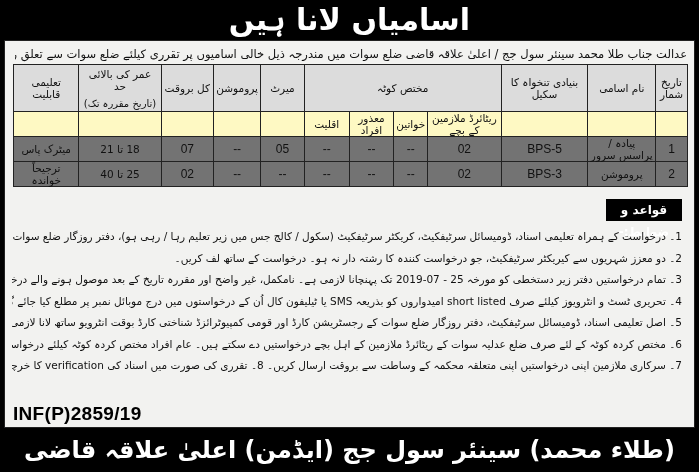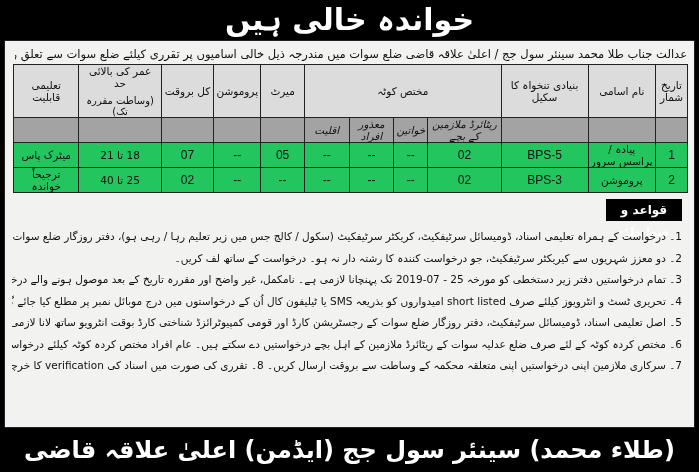--- a/index.html
+++ b/index.html
@@ -24,22 +24,22 @@
 
   table.posts {
     position: absolute; left: 8px; top: 23px; width: 675px;
     border-collapse: collapse; direction: rtl; font-size: 10.5px; color: #111;
   }
   table.posts td, table.posts th {
     border: 1.5px solid #222; text-align: center; vertical-align: middle;
     font-weight: normal; padding: 0 2px;
   }
   table.posts thead tr.h1 th { height: 47px; background: #dcdcdc; }
-  table.posts thead tr.h2 th { height: 24px; background: #a3a3a3; font-style: italic; }
-  table.posts tbody td { height: 23px; font-family: "Liberation Sans", sans-serif; font-size: 12px; background: #22c55e; }
+  table.posts thead tr.h2 th { height: 24px; background: #fef9c3; }
+  table.posts tbody td { height: 23px; font-family: "Liberation Sans", sans-serif; font-size: 12px; background: #737373; }
   table.posts tbody td.ur { font-family: "DejaVu Sans", sans-serif; font-size: 10.5px; }
   .sub { display: block; font-size: 10px; margin-top: 6px; }
 
   .rules-title {
     position: absolute; right: 12px; top: 158px; width: 76px; height: 22px;
     background: #000; color: #fff; direction: rtl; text-align: center;
     font-size: 12px; line-height: 22px; font-weight: bold;
   }
   .rules {
     position: absolute; right: 12px; top: 185px; width: 670px;
@@ -57,42 +57,42 @@
     background: #000; color: #fff; text-align: center; direction: rtl;
     font-weight: bold; font-size: 24px; line-height: 44px;
   }
   .edge-left { position:absolute; left:0; top:40px; width:4px; height:388px; background:#000; }
   .edge-right { position:absolute; right:0; top:40px; width:4px; height:388px; background:#000; }
 </style>
 </head>
 <body>
 
 <div class="banner-top">
-  <span>خواندہ خالی ہیں</span>
+  <span>اسامیاں لانا ہیں</span>
 </div>
 
 <div class="edge-left"></div>
 <div class="edge-right"></div>
 
 <div class="paper">
   <div class="intro">عدالت جناب طلا محمد سینئر سول جج / اعلیٰ علاقہ قاضی ضلع سوات میں مندرجہ ذیل خالی اسامیوں پر تقرری کیلئے ضلع سوات سے تعلق رکھنے والے خواہشمند افراد سے درخواستیں مطلوب ہیں۔</div>
 
   <table class="posts">
     <thead>
       <tr class="h1">
         <th rowspan="1" style="width:32px">تاریخ شمار</th>
         <th style="width:68px">نام اسامی</th>
         <th style="width:88px">بنیادی تنخواہ کا سکیل</th>
         <th colspan="4">مختص کوٹہ</th>
         <th style="width:44px">میرٹ</th>
         <th style="width:47px">پروموشن</th>
         <th style="width:53px">کل بروقت</th>
         <th style="width:83px">
           <span>عمر کی بالائی حد</span>
-          <span class="sub">(وساطت مقررہ تک)</span>
+          <span class="sub">(تاریخ مقررہ تک)</span>
         </th>
         <th style="width:66px">تعلیمی قابلیت</th>
       </tr>
       <tr class="h2">
         <th></th>
         <th></th>
         <th></th>
         <th style="width:74px">ریٹائرڈ ملازمین کے بچے</th>
         <th style="width:30px">خواتین</th>
         <th style="width:45px">معذور افراد</th>
@@ -141,17 +141,18 @@
   <div class="rules">
     <div class="rule">1۔ درخواست کے ہمراہ تعلیمی اسناد، ڈومیسائل سرٹیفکیٹ، کریکٹر سرٹیفکیٹ (سکول / کالج جس میں زیر تعلیم رہا / رہی ہو)، دفتر روزگار ضلع سوات کے رجسٹریشن کارڈ اور قومی شناختی کارڈ کے مصدقہ نقولات لف کرنا لازمی ہیں۔</div>
     <div class="rule">2۔ دو معزز شہریوں سے کیریکٹر سرٹیفکیٹ، جو درخواست کنندہ کا رشتہ دار نہ ہو۔ درخواست کے ساتھ لف کریں۔</div>
     <div class="rule">3۔ تمام درخواستیں دفتر زیر دستخطی کو مورخہ 25 - 07-2019 تک پہنچانا لازمی ہے۔ نامکمل، غیر واضح اور مقررہ تاریخ کے بعد موصول ہونے والے درخواستوں پر غور نہیں کیا جائیگا۔</div>
     <div class="rule">4۔ تحریری ٹسٹ و انٹرویوز کیلئے صرف short listed امیدواروں کو بذریعہ SMS یا ٹیلیفون کال اُن کے درخواستوں میں درج موبائل نمبر پر مطلع کیا جائے گا۔</div>
     <div class="rule">5۔ اصل تعلیمی اسناد، ڈومیسائل سرٹیفکیٹ، دفتر روزگار ضلع سوات کے رجسٹریشن کارڈ اور قومی کمپیوٹرائزڈ شناختی کارڈ بوقت انٹرویو ساتھ لانا لازمی ہے۔</div>
     <div class="rule">6۔ مختص کردہ کوٹہ کے لئے صرف ضلع عدلیہ سوات کے ریٹائرڈ ملازمین کے اہل بچے درخواستیں دے سکتے ہیں۔ عام افراد مختص کردہ کوٹہ کیلئے درخواست دینے کی زحمت نہ کریں۔</div>
     <div class="rule">7۔ سرکاری ملازمین اپنی درخواستیں اپنی متعلقہ محکمہ کے وساطت سے بروقت ارسال کریں۔ 8۔ تقرری کی صورت میں اسناد کی verification کا خرچہ بذمہ درخواست کنندہ رہے گا۔</div>
   </div>
 
+  <div class="ref">INF(P)2859/19</div>
 </div>
 
 <div class="banner-bottom">
   <span>(طلاء محمد) سینئر سول جج (ایڈمن) اعلیٰ علاقہ قاضی سوات</span>
 </div>
 
 </body></html>

